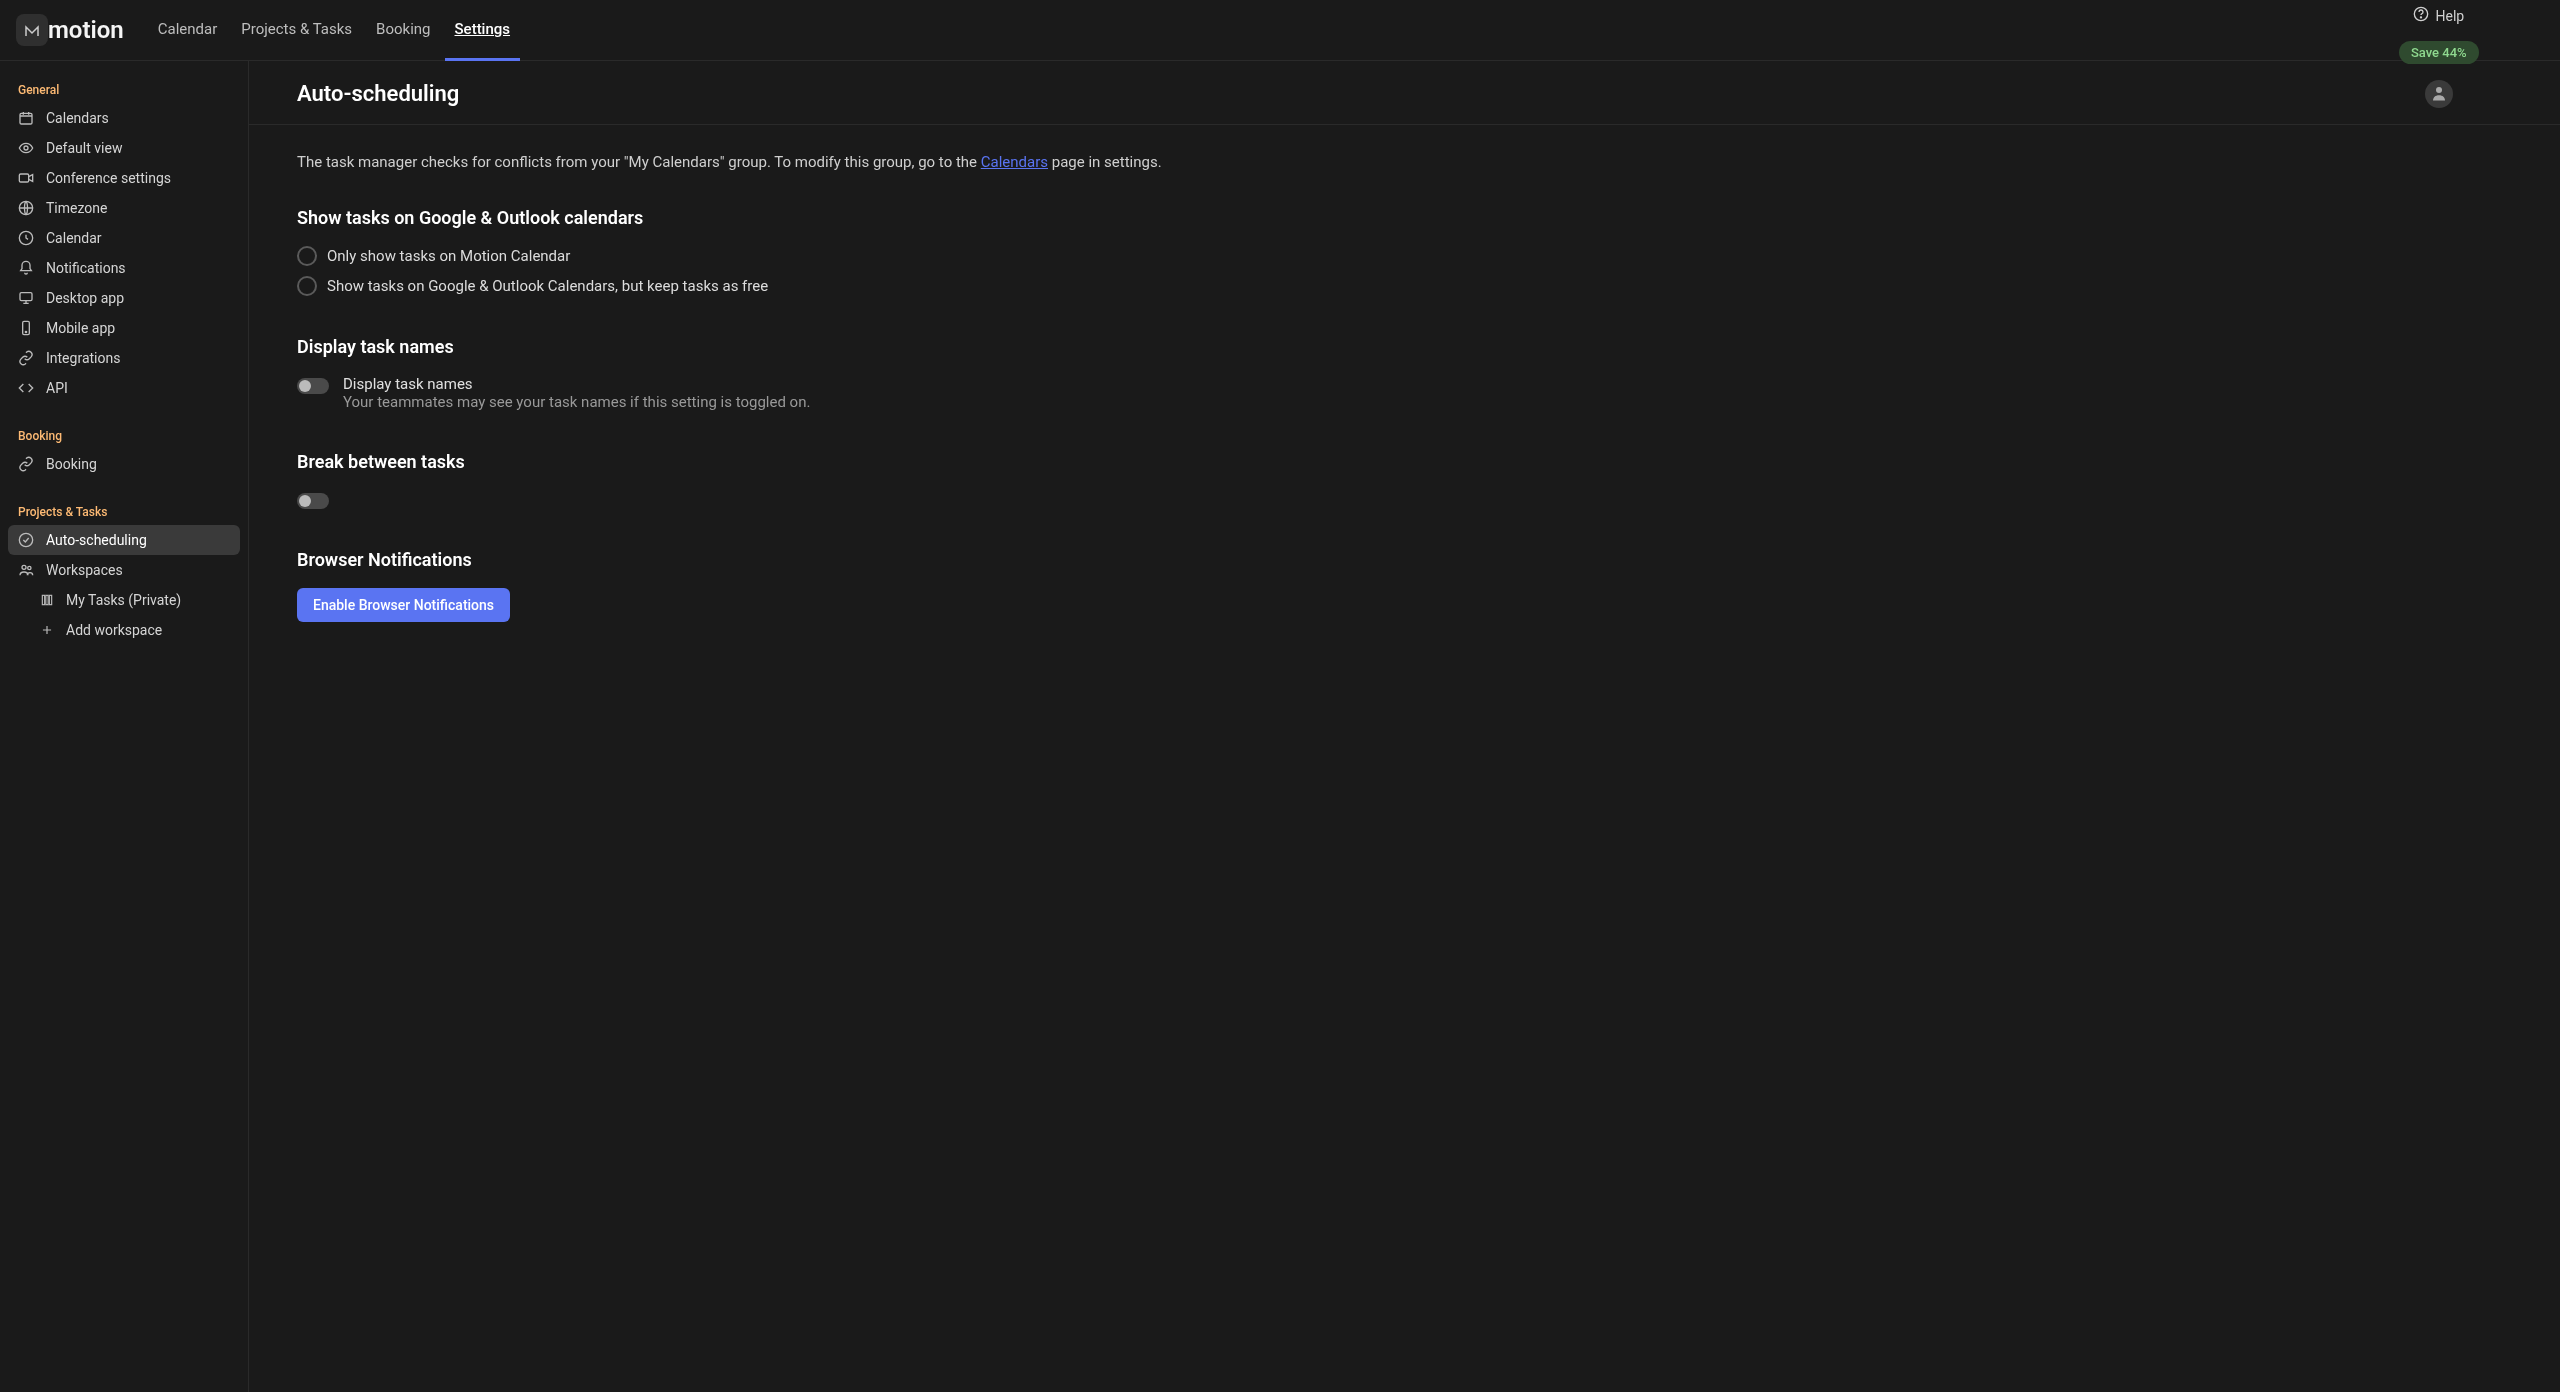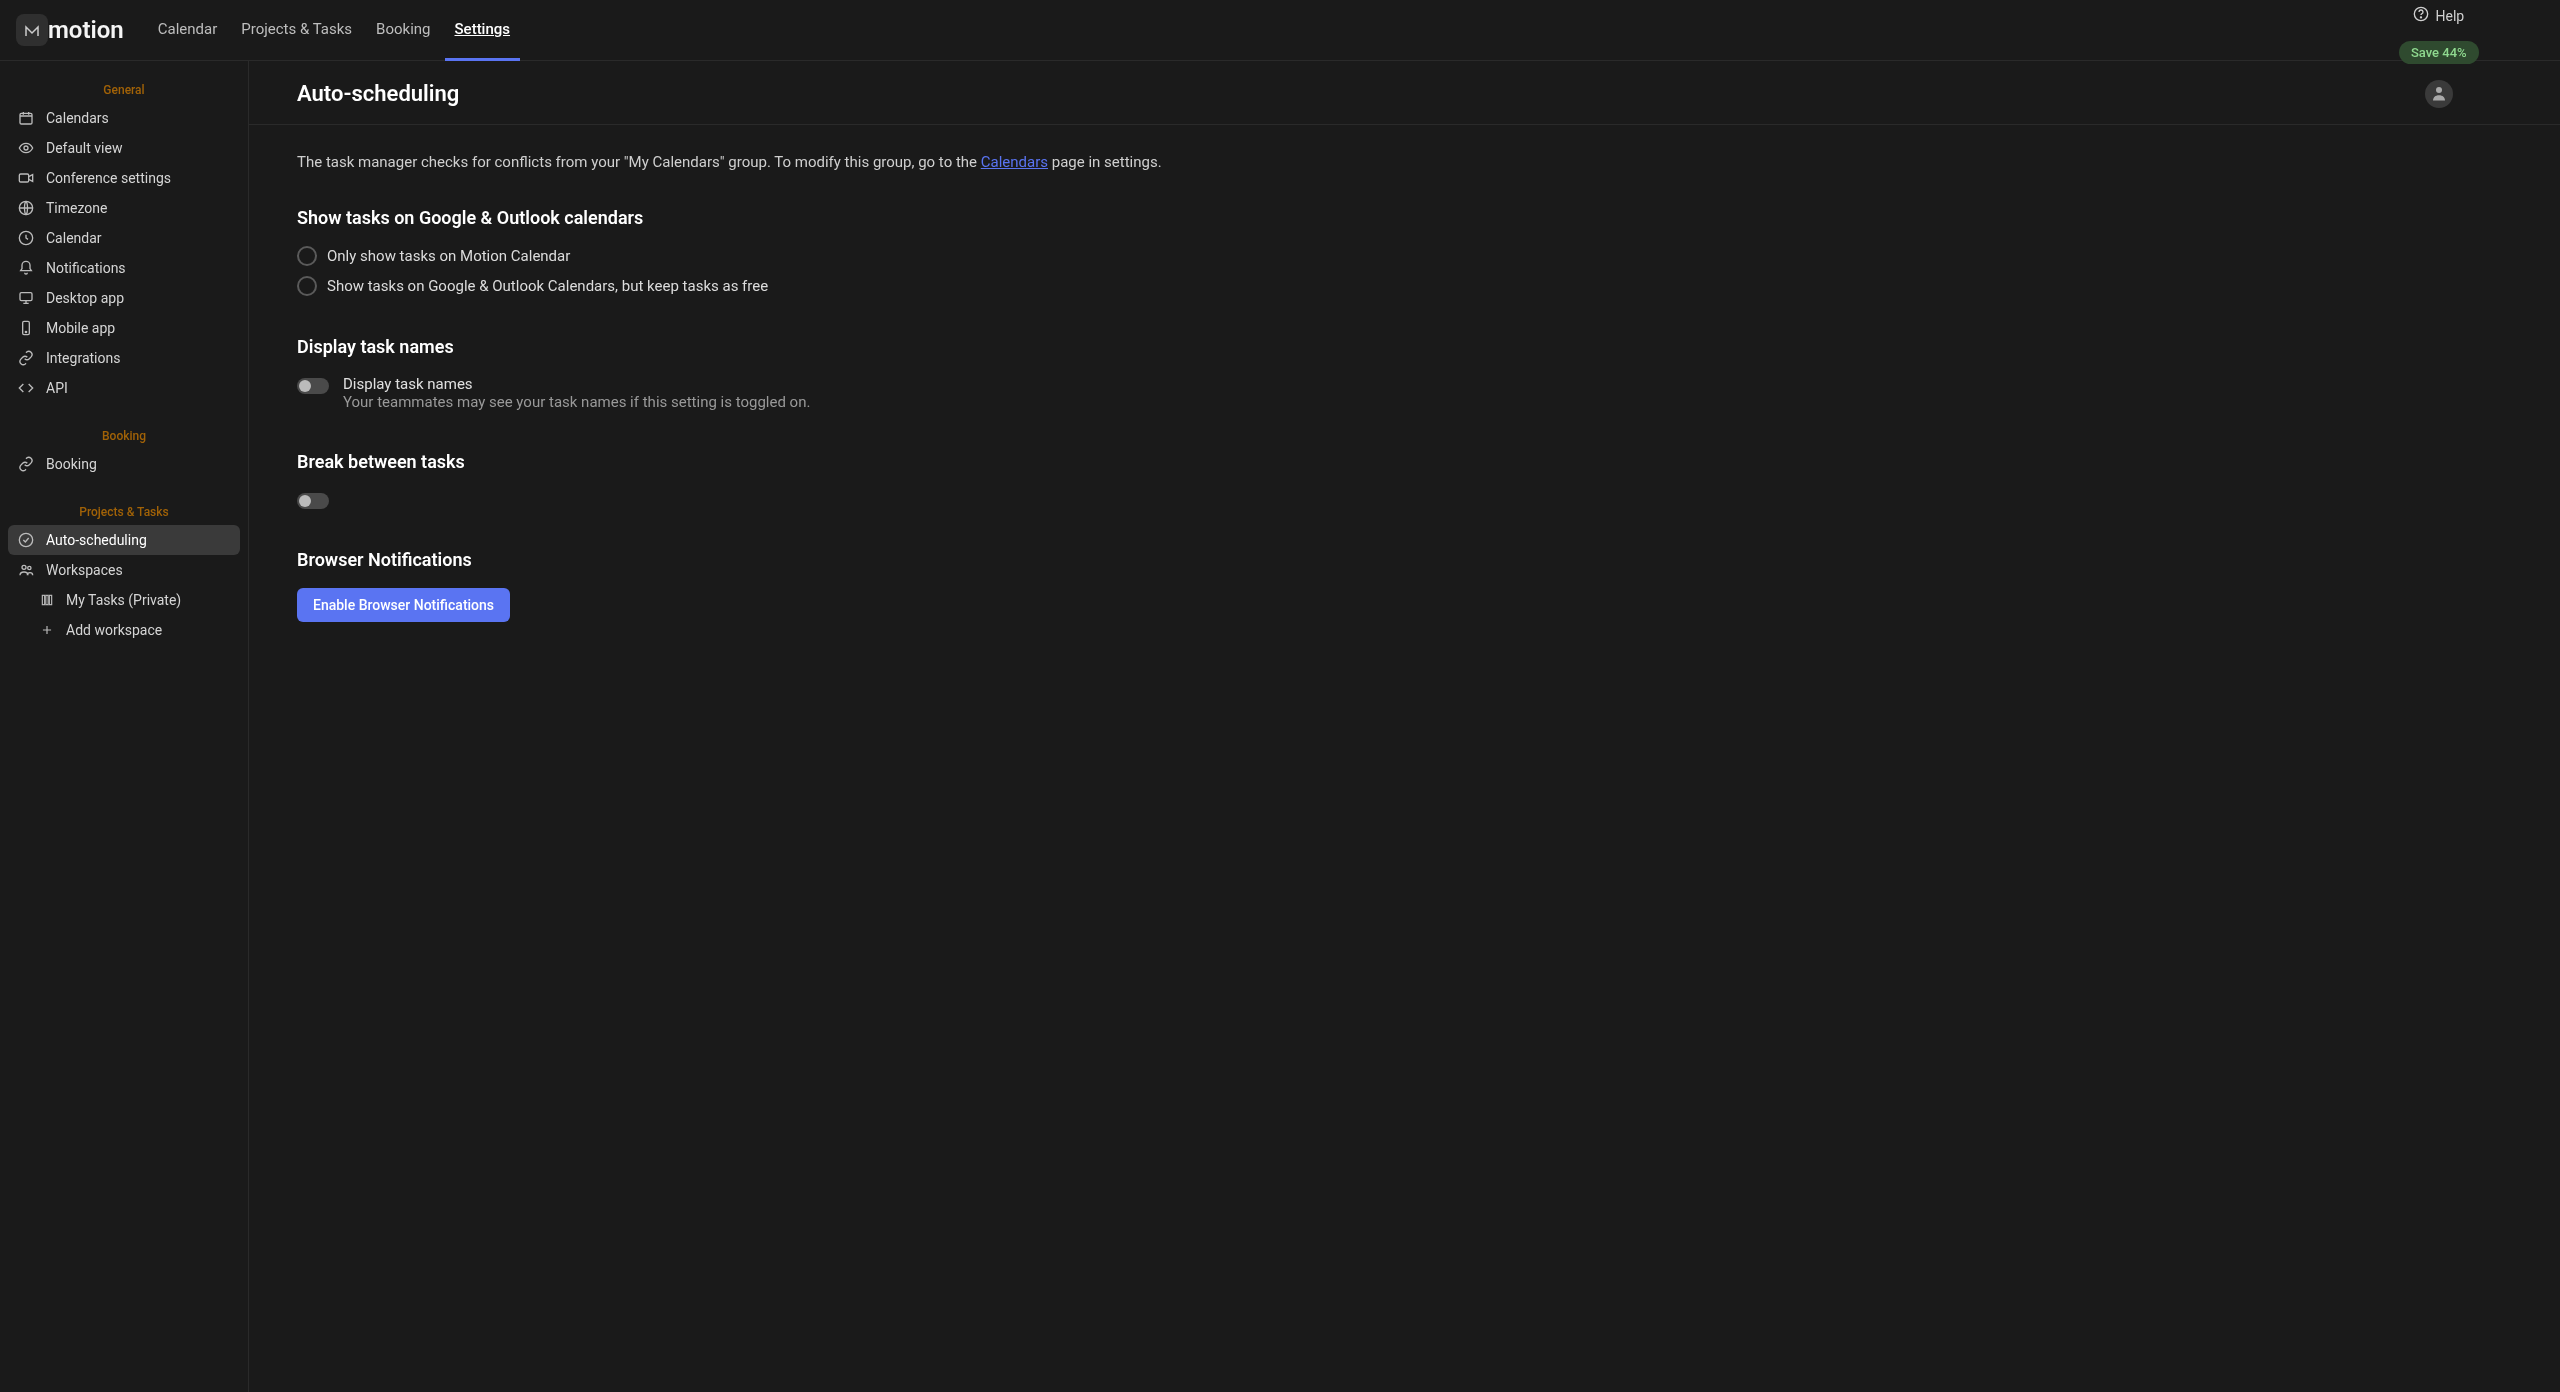--- a/index.html
+++ b/index.html
@@ -99,24 +99,23 @@
 
   
   .sidebar {
     width: 249px;
     border-right: 1px solid #2a2a2a;
     padding: 12px 8px;
     overflow-y: auto;
   }
   .side-section-title {
     font-size: 12px;
-    color: #a16207;
+    color: #fdba74;
     padding: 10px 10px 6px;
     font-weight: 500;
-    text-align: center;
   }
   .side-item {
     display: flex; align-items: center; gap: 12px;
     padding: 7px 10px;
     border-radius: 6px;
     color: #d5d5d5;
     font-size: 14px;
     cursor: pointer;
   }
   .side-item.active { background: #3a3a3a; color: #fff; }

